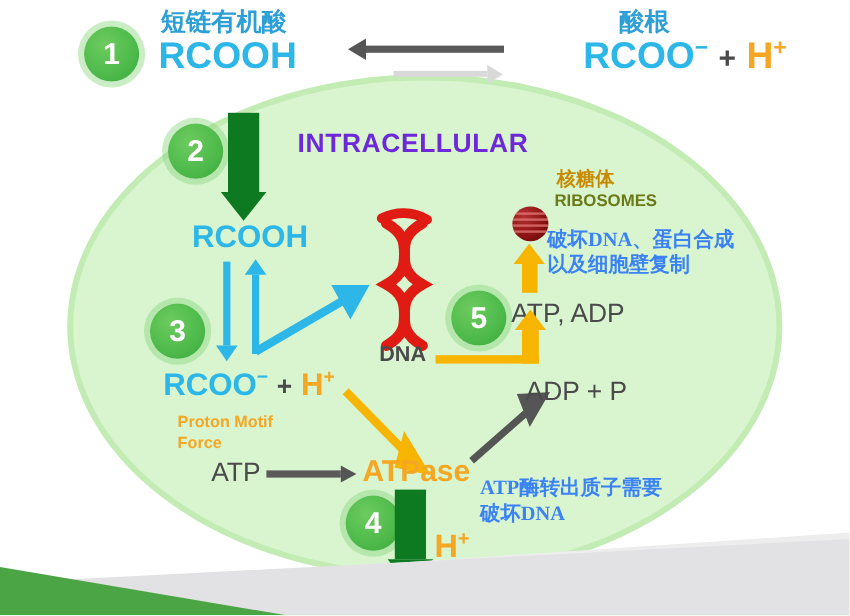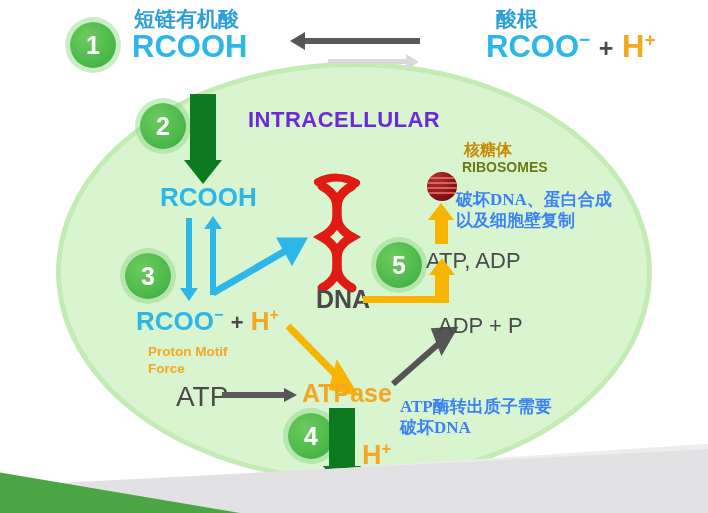--- a/index.html
+++ b/index.html
@@ -104,21 +104,21 @@
 
   <div class="cell"></div>
 
   <div class="badge" style="left:70px;top:22px;">
     <span>1</span>
   </div>
 
   <div class="txt hdr-cn" style="left:134px;top:8px;text-align:right;">短链有机酸</div>
   <div class="txt cy" style="left:132px;top:30px;font-size:31px;">RCOOH</div>
 
-  <div class="txt hdr-cn" style="left:456px;top:8px;padding-left:40px;">酸根</div>
+  <div class="txt hdr-cn" style="left:476px;top:8px;padding-left:40px;">酸根</div>
   <div class="txt" style="left:486px;top:30px;font-size:31px;">
     <span class="cy">RCOO</span><span class="cy sup">−</span>
     <span class="gy" style="font-size:25px;">+</span>
     <span class="or">H</span><span class="or sup">+</span>
   </div>
 
   <div class="ar-shaft gr-shaft" style="left:305px;top:38px;width:115px;height:6px;"></div>
   <div class="ar-head gr-head-l" style="left:290px;top:32px;"></div>
   <div class="ar-shaft lgr-shaft" style="left:328px;top:59px;width:78px;height:5px;"></div>
   <div class="ar-head lgr-head-r" style="left:406px;top:54px;"></div>
@@ -169,21 +169,21 @@
       <line x1="288" y1="326" x2="342" y2="381"></line>
       <polygon points="352,391 333,387 338,368"></polygon>
     </g>
 
     <g stroke="#555555" stroke-width="6" fill="#555555">
       <line x1="393" y1="384" x2="443" y2="340"></line>
       <polygon points="453,330 435,331 442,349"></polygon>
     </g>
   </svg>
 
-  <div class="txt gy" style="left:316px;top:286px;font-size:25px;">DNA</div>
+  <div class="txt gy" style="left:316px;top:286px;font-size:18px;">DNA</div>
 
   <div class="badge" style="left:376px;top:242px;">
     <span>5</span>
   </div>
   <div class="txt gy" style="left:426px;top:249px;font-size:22px;font-weight:normal;">ATP, ADP</div>
 
   <div class="ar-shaft yl-shaft" style="left:363px;top:296px;width:86px;height:7px;"></div>
   <div class="ar-shaft yl-shaft" style="left:435px;top:275px;width:14px;height:28px;"></div>
   <div class="ar-head yl-head-up" style="left:429px;top:258px;"></div>
 
@@ -194,21 +194,21 @@
     <i style="top:5px;"></i>
       <i style="top:10px;"></i>
       <i style="top:15px;"></i>
       <i style="top:20px;"></i>
   </div>
   <div class="txt" style="left:464px;top:141px;font-size:16px;color:#c78a00;">核糖体</div>
   <div class="txt" style="left:462px;top:160px;font-size:14px;color:#6b7a16;">RIBOSOMES</div>
   <div class="red-note" style="left:456px;top:189px;">破坏DNA、蛋白合成
 以及细胞壁复制</div>
 
-  <div class="txt gy" style="left:176px;top:382px;font-size:28px;font-weight:normal;">ATP</div>
+  <div class="txt gy" style="left:176px;top:382px;font-size:22px;font-weight:normal;">ATP</div>
   <div class="ar-shaft gr-shaft" style="left:222px;top:392px;width:62px;height:6px;"></div>
   <div class="ar-head gr-head-r" style="left:284px;top:388px;"></div>
 
   <div class="txt gy" style="left:438px;top:314px;font-size:22px;font-weight:normal;">ADP + P</div>
   <div class="txt or" style="left:302px;top:380px;font-size:25px;">ATPase</div>
   <div class="red-note" style="left:400px;top:396px;">ATP酶转出质子需要
 破坏DNA</div>
 
   <div class="badge" style="left:288px;top:413px;">
     <span>4</span>

